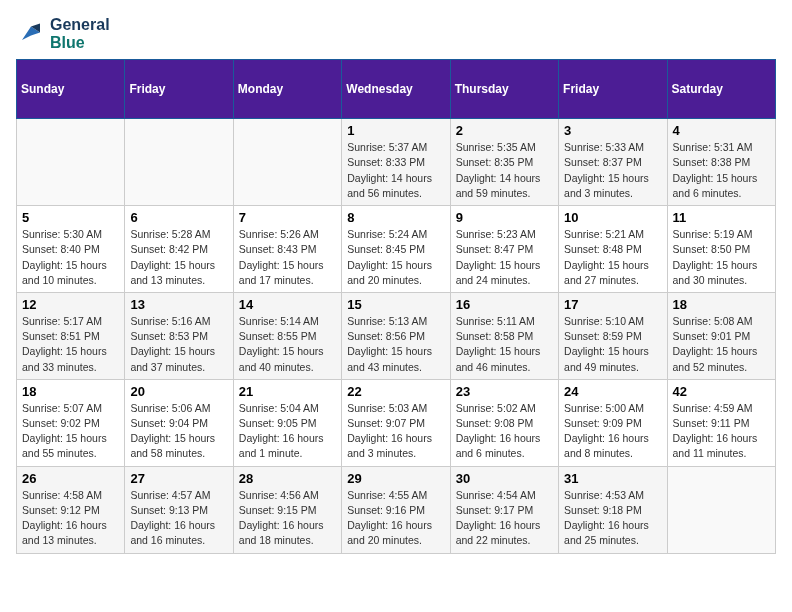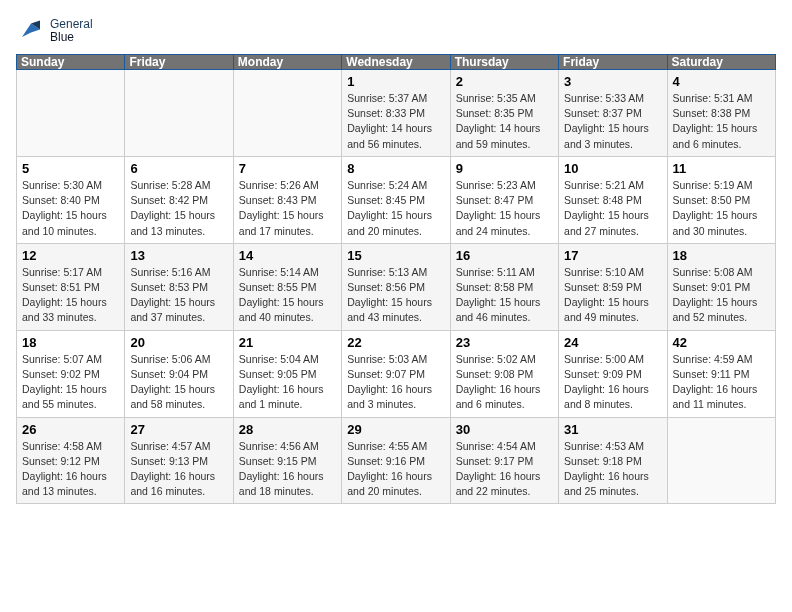--- a/index.html
+++ b/index.html
@@ -15,26 +15,26 @@
       justify-content: space-between;
       align-items: flex-start;
       margin-bottom: 8px;
     }
     .logo {
       display: flex;
       align-items: center;
       gap: 4px;
     }
     .logo-text {
-      font-size: 12px;
-      font-weight: normal;
+      font-size: 16px;
+      font-weight: bold;
       color: #1a3a5c;
       line-height: 1.1;
     }
-    .logo-text .blue { color: #0f172a; text-align: center; }
+    .logo-text .blue { color: #0f766e; text-align: center; }
     .logo-bird {
       width: 30px;
       height: 30px;
     }
     .title-block {
       text-align: right;
     }
     .month-title {
       font-size: 36px;
       font-weight: bold;
@@ -43,23 +43,23 @@
     .location {
       font-size: 16px;
       color: #333;
     }
     table {
       width: 100%;
       border-collapse: collapse;
       font-size: 11px;
     }
     thead tr th {
-      background: #737373;
+      background: #4c1d95;
       color: #fff;
-      padding: 0 4px;
+      padding: 22px 4px;
       text-align: left;
       font-size: 12px;
       font-weight: bold;
       border: 1px solid #1a5a9a;
     }
     tbody tr td {
       border: 1px solid #ccc;
       vertical-align: top;
       padding: 4px 5px;
       min-height: 80px;

